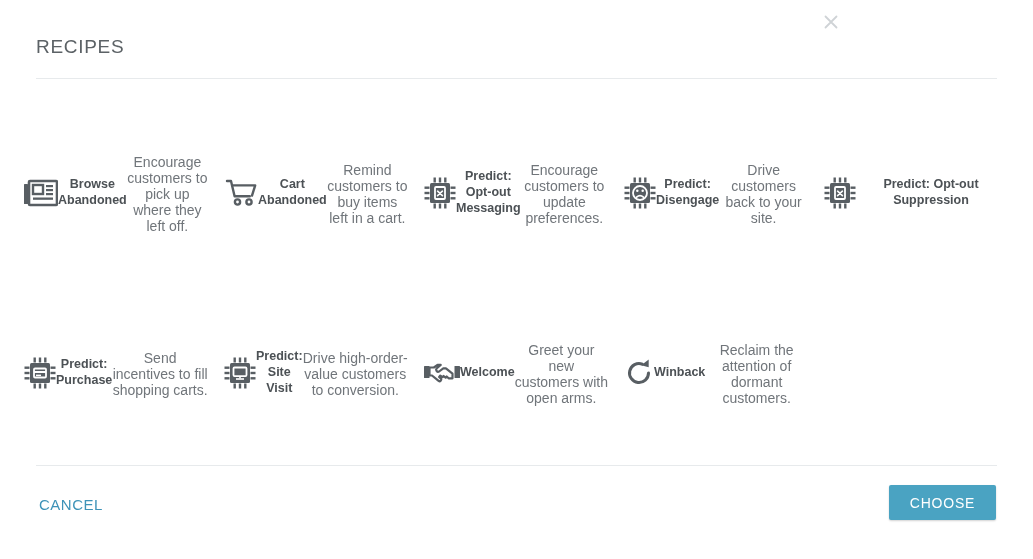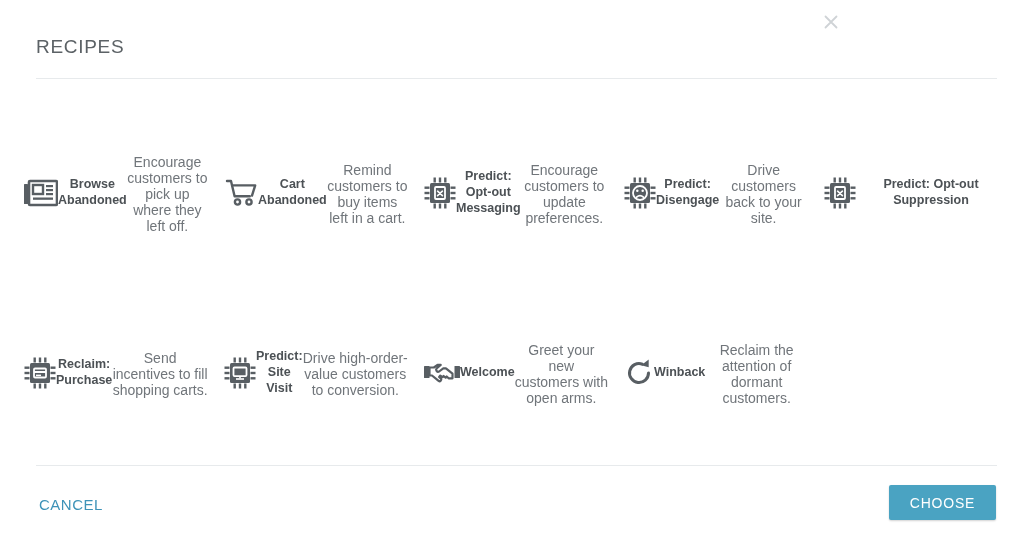--- a/index.html
+++ b/index.html
@@ -271,21 +271,21 @@
               <rect x="0.5" y="20.1" width="5" height="2.4"></rect>
               <rect x="26.5" y="9.5" width="5" height="2.4"></rect>
               <rect x="26.5" y="14.8" width="5" height="2.4"></rect>
               <rect x="26.5" y="20.1" width="5" height="2.4"></rect>
             </g>
             <rect x="10" y="11.5" width="12" height="9" rx="1" fill="none" stroke="#ffffff" stroke-width="1.8"></rect>
             <rect x="10" y="14" width="12" height="2" fill="#ffffff"></rect>
             <rect x="12" y="17.6" width="5" height="1.5" fill="#ffffff"></rect>
           </svg>
         </div>
-        <div class="tile-title">Reclaim: Purchase</div>
+        <div class="tile-title">Predict: Purchase</div>
         <div class="tile-desc">Send incentives to fill shopping carts.</div>
       </div>
       <div class="recipe-tile">
         <div class="tile-icon">
           <svg width="32" height="32" viewBox="0 0 32 32">
             <g fill="currentColor">
               <rect x="6" y="6" width="20" height="20" rx="1.5"></rect>
               <rect x="9.5" y="0.5" width="2.4" height="5"></rect>
               <rect x="14.8" y="0.5" width="2.4" height="5"></rect>
               <rect x="20.1" y="0.5" width="2.4" height="5"></rect>

